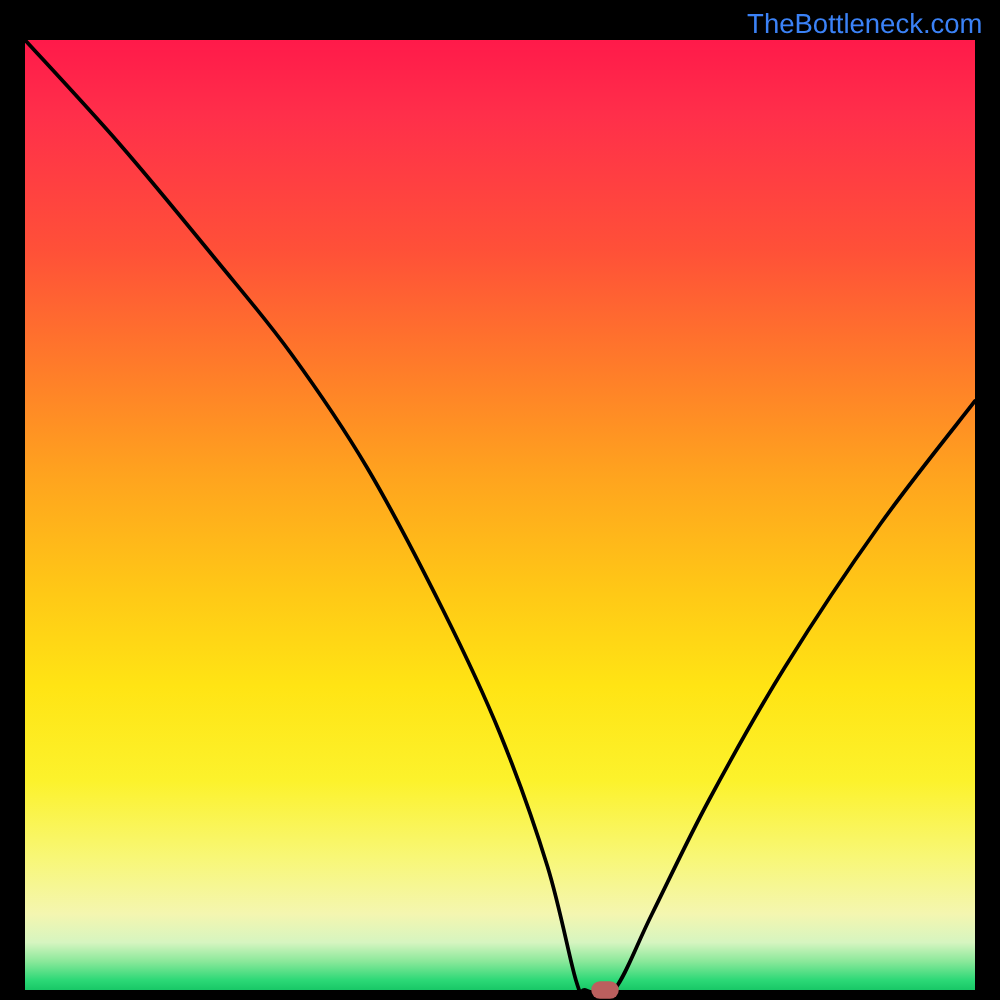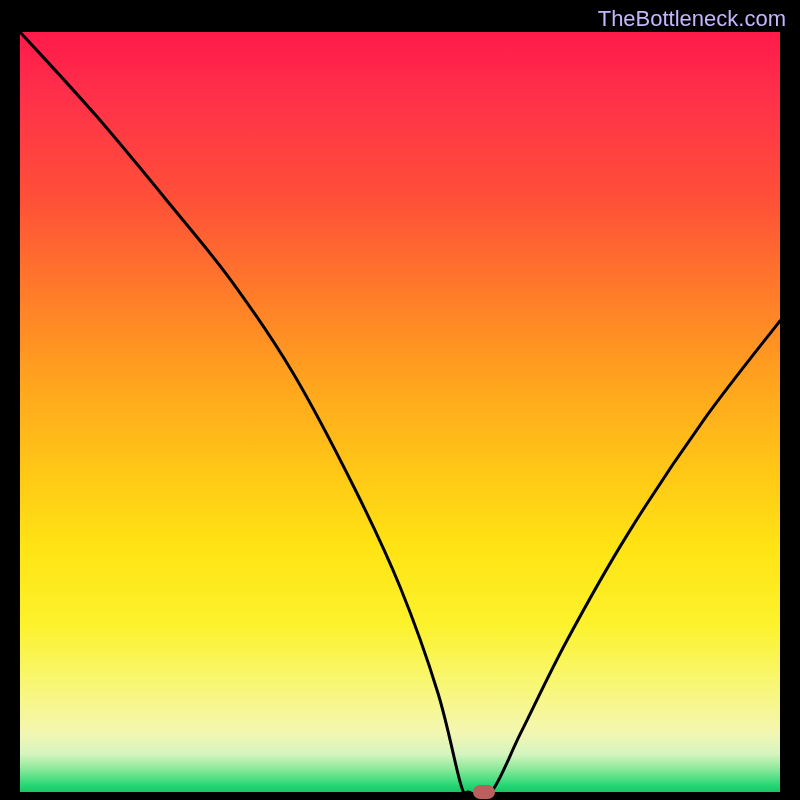--- a/index.html
+++ b/index.html
@@ -8,21 +8,21 @@
     height: 800px;
     background: #000;
     position: relative;
     font-family: Arial, Helvetica, sans-serif;
     overflow: hidden;
   }
   .watermark {
     position: absolute;
     top: 6px;
     right: 14px;
-    color: #c4b5fd;
+    color: #3b82f6;
     font-size: 22px;
     font-weight: 500;
     z-index: 10;
   }
   .plot-area {
     position: absolute;
     left: 20px;
     top: 32px;
     width: 760px;
     height: 760px;

